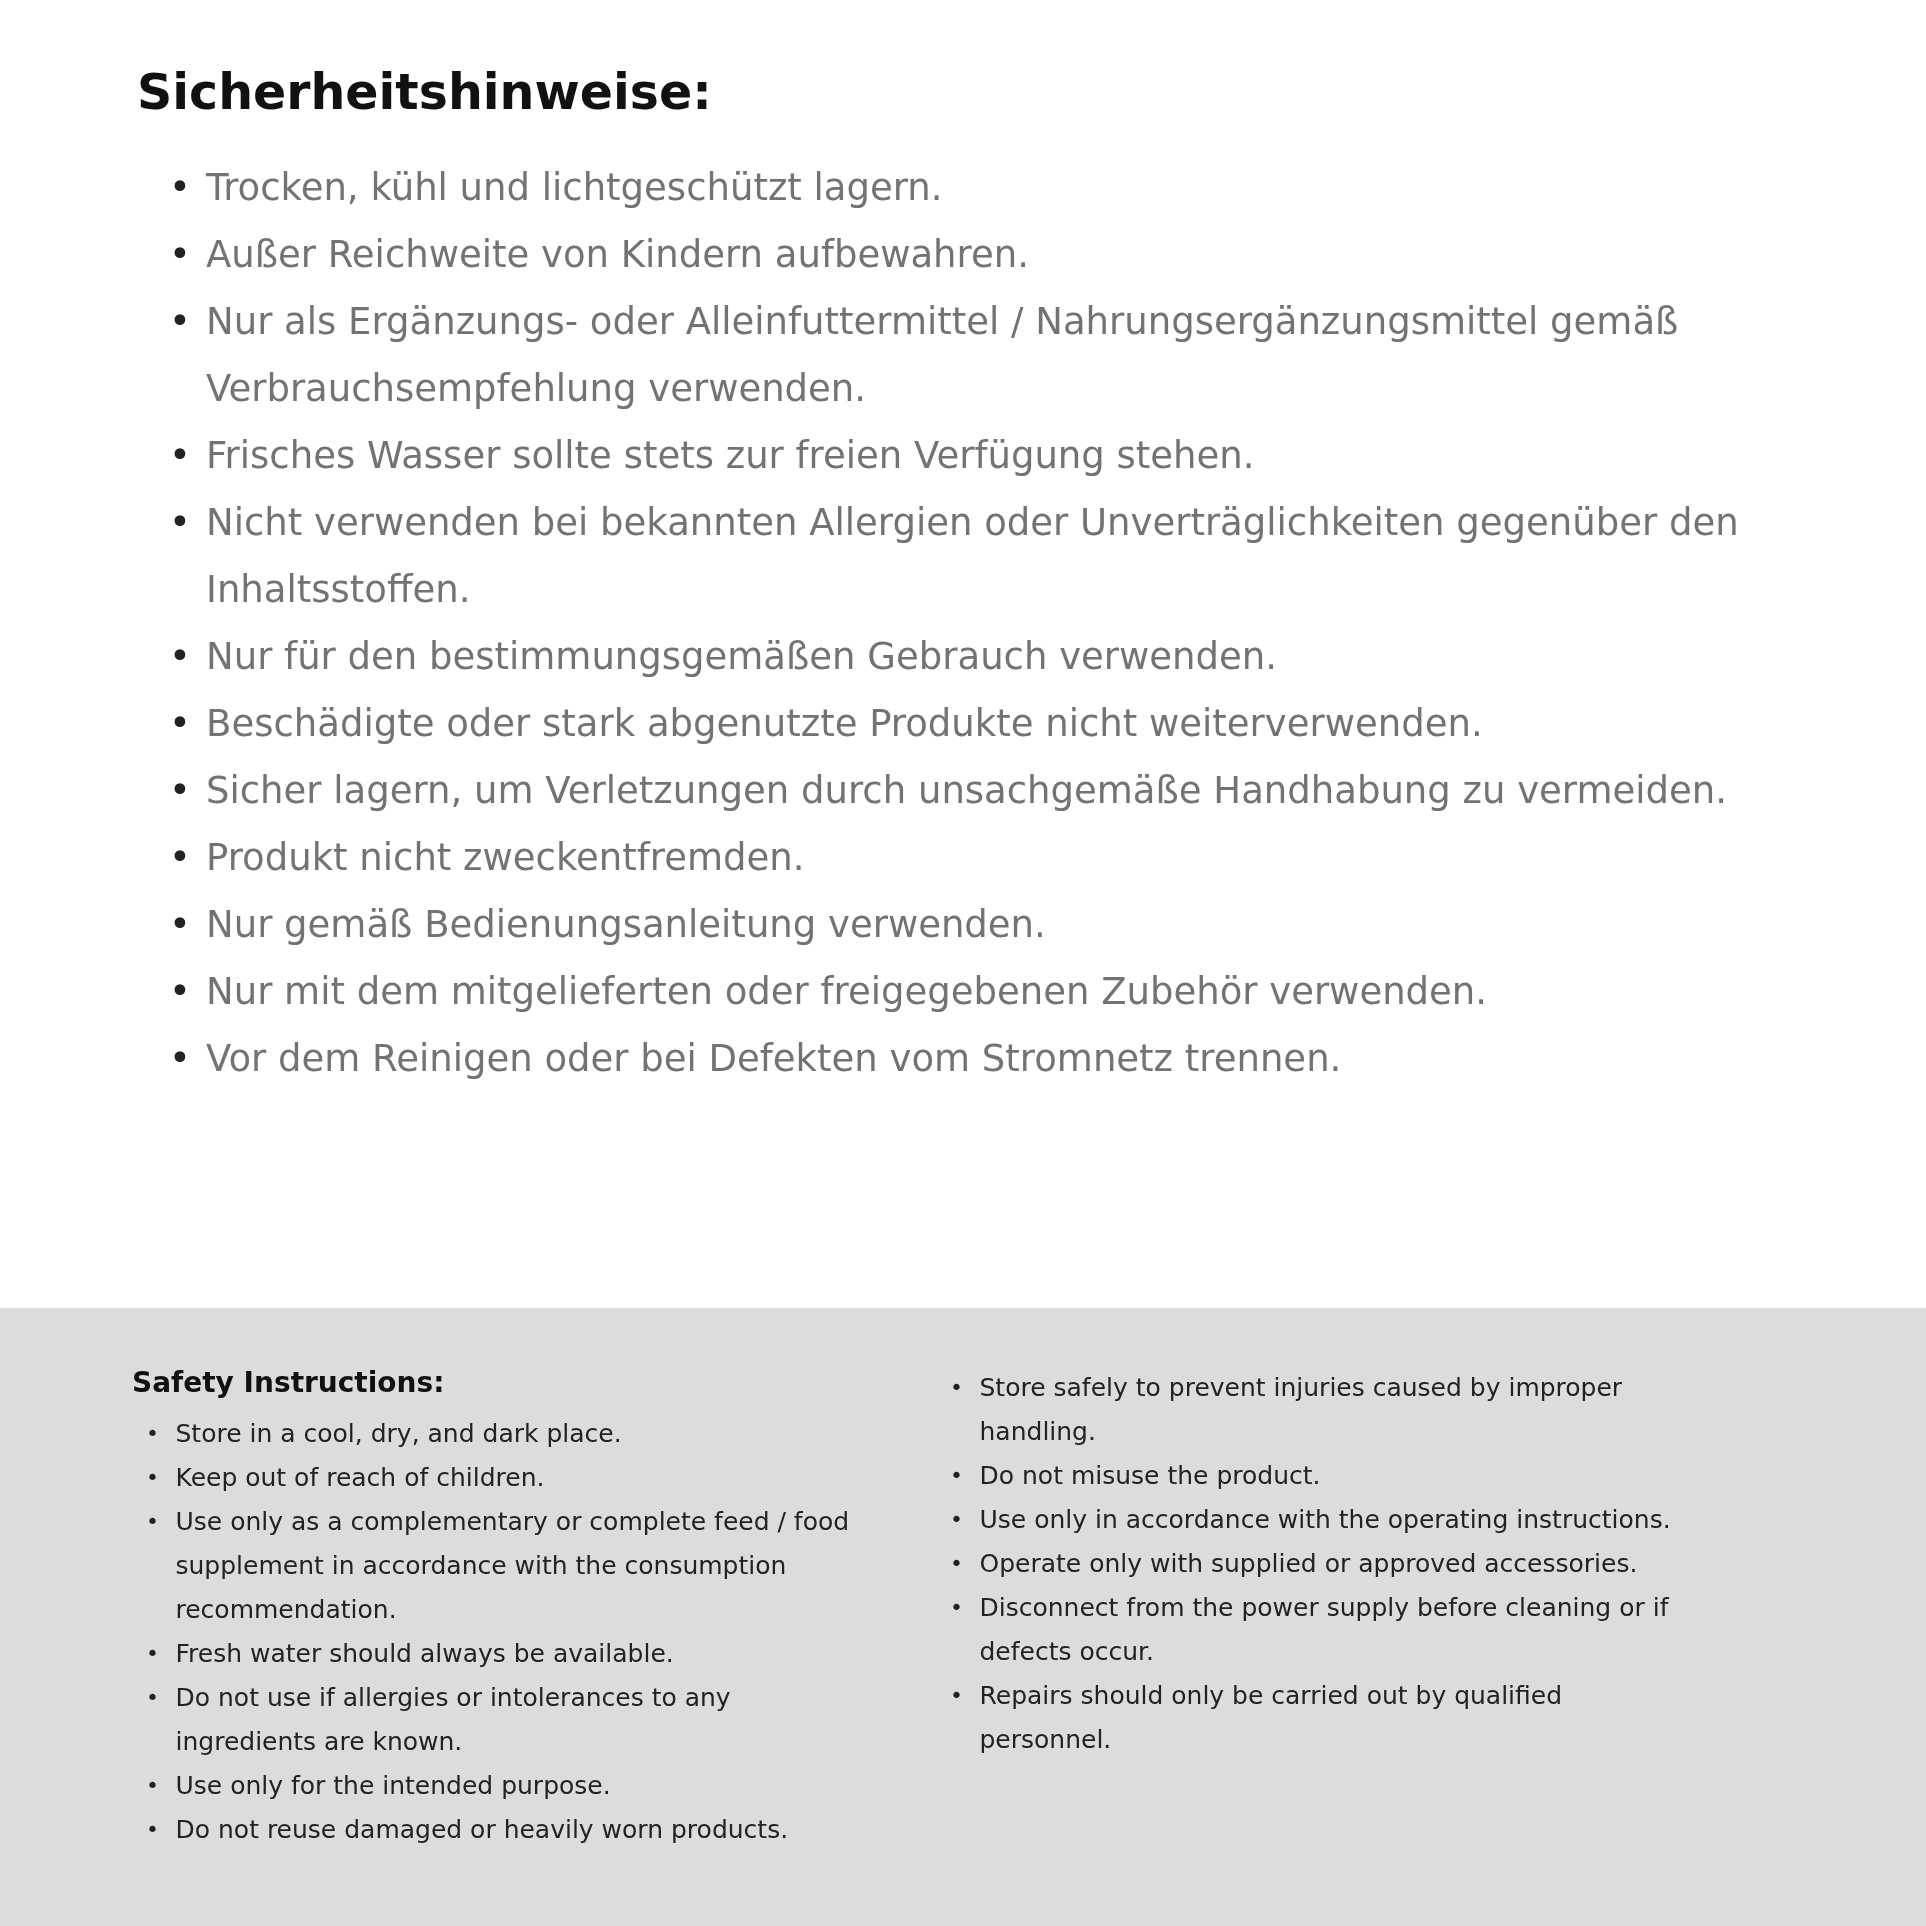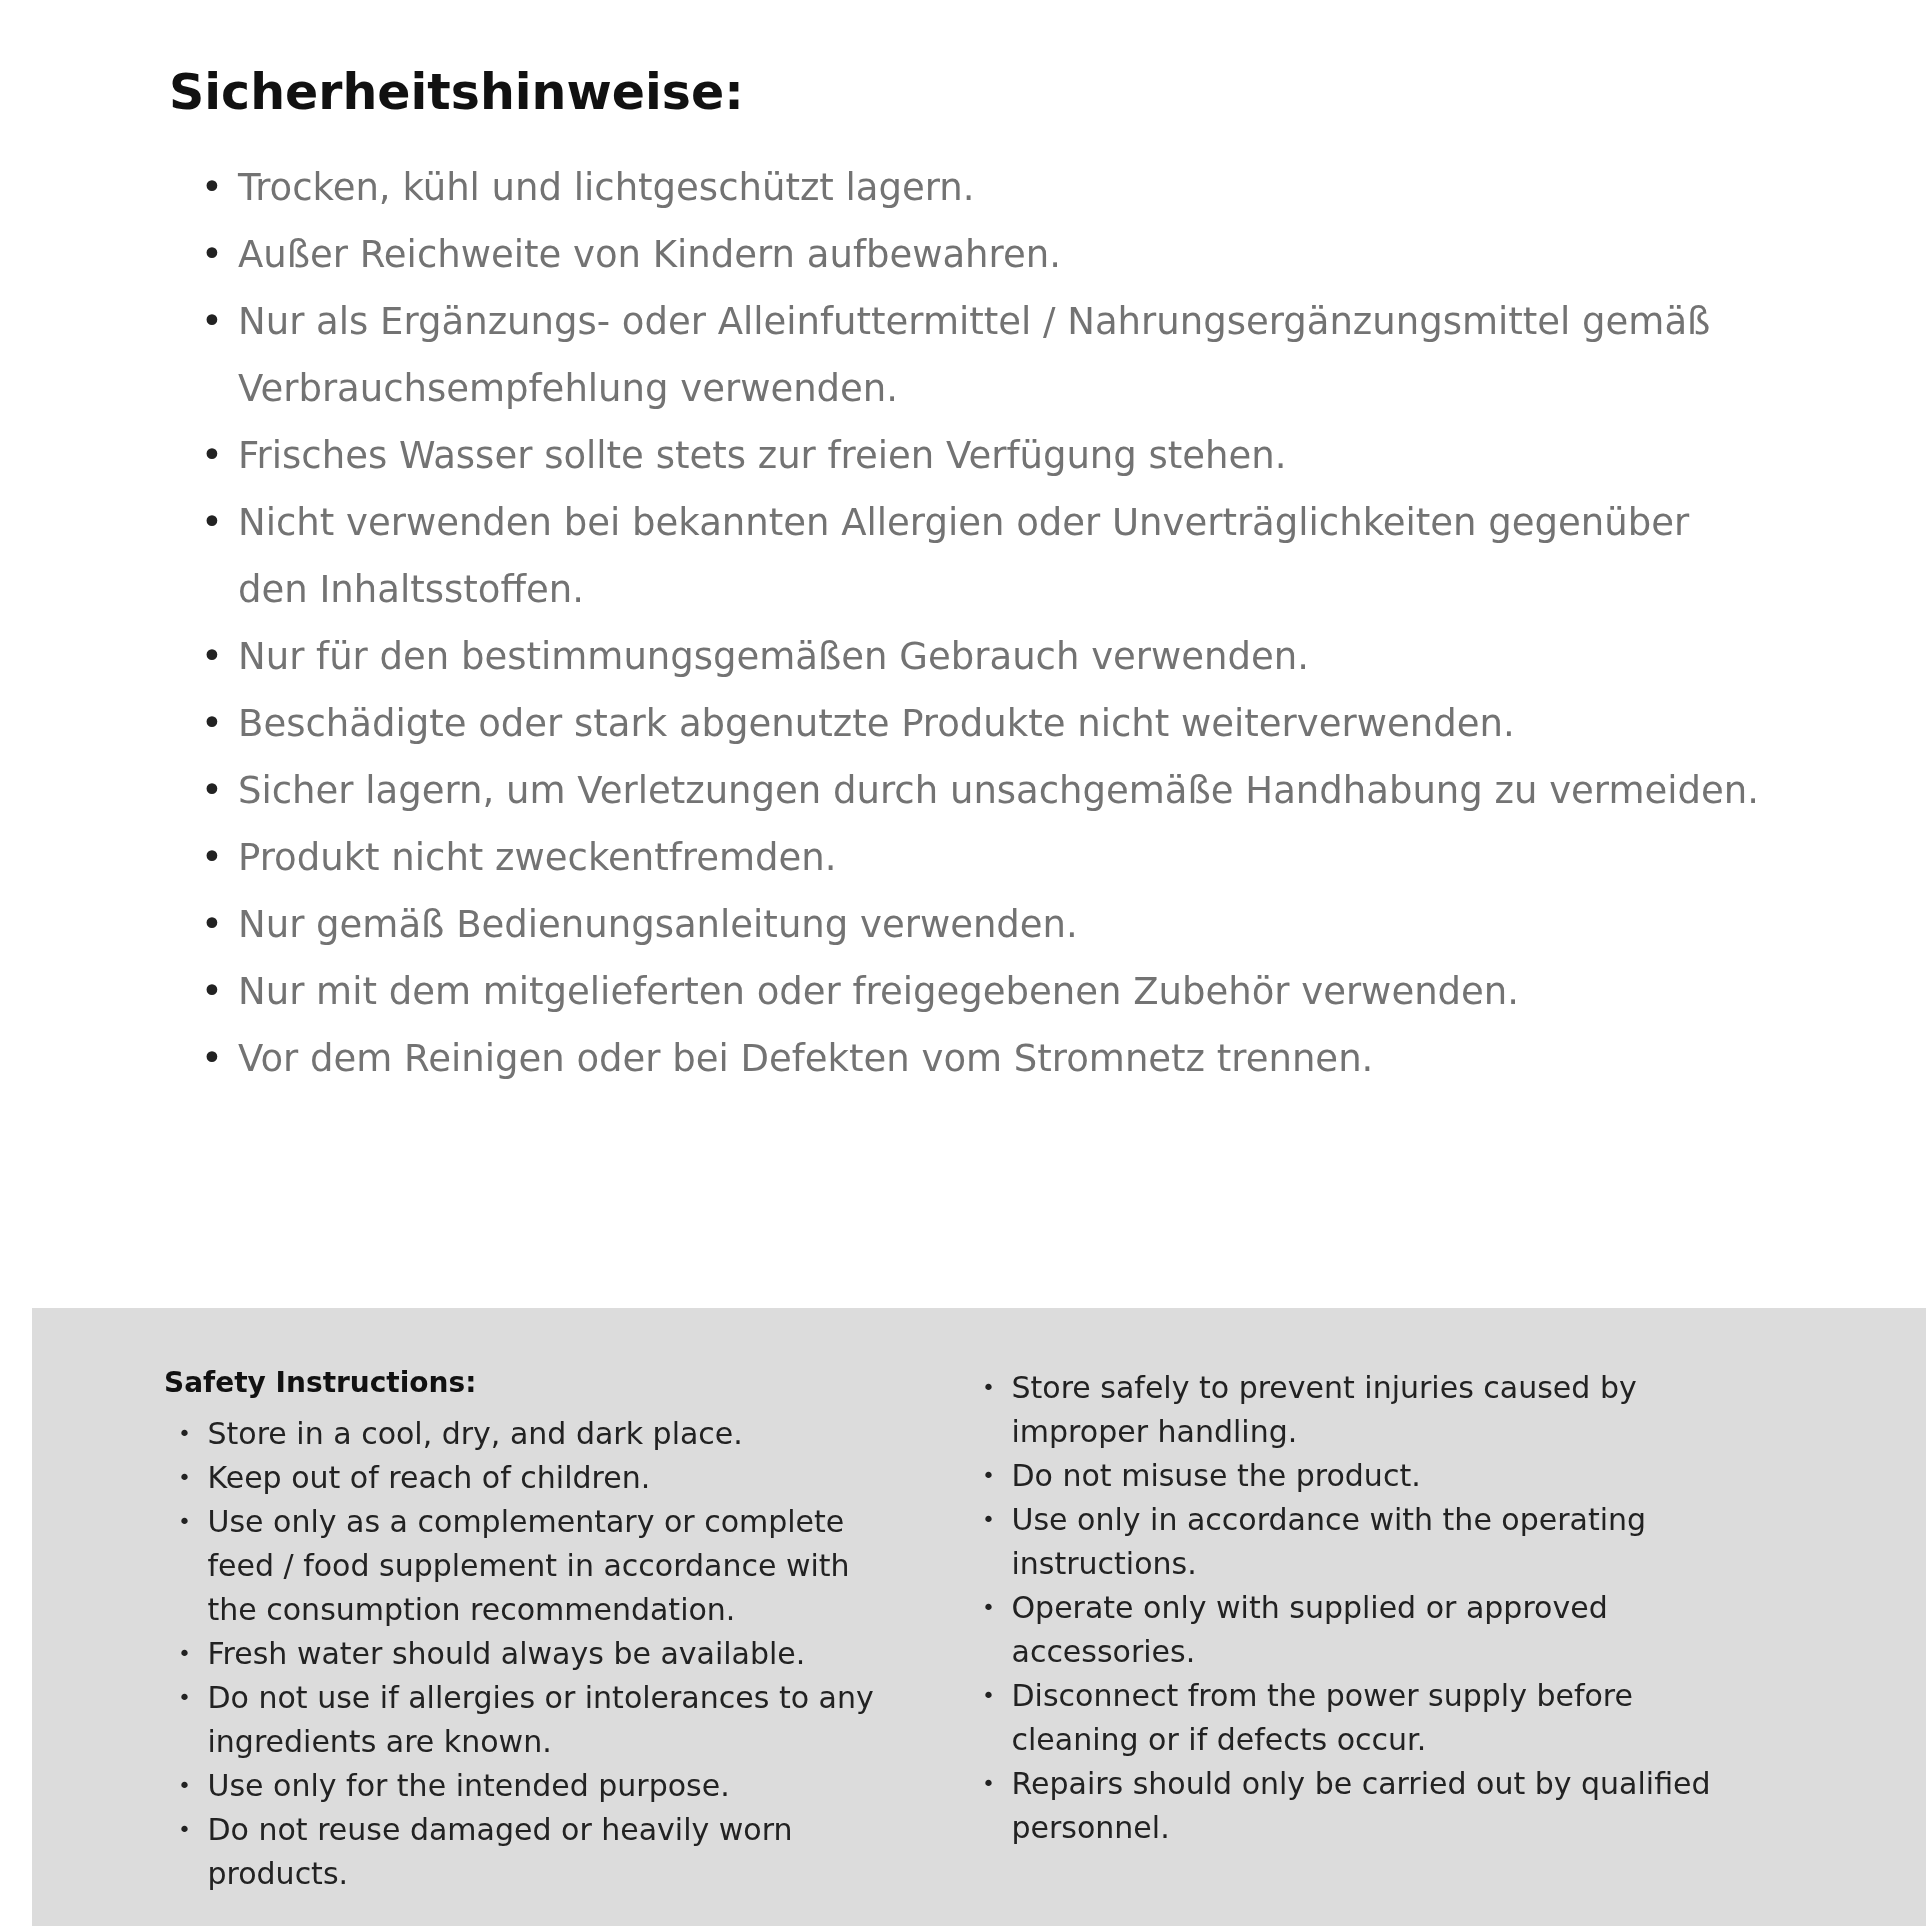--- a/index.html
+++ b/index.html
@@ -9,21 +9,20 @@
     background: #ffffff;
     color: #212121;
   }
   .page {
     width: 1926px;
     height: 1926px;
     display: flex;
     flex-direction: column;
     overflow: hidden;
     background: #ffffff;
-    padding-left: 32px;
   }
 
   
   .german-section {
     height: 1308px;
     flex: none;
     padding: 64px 167px 0 137px;
     background: #ffffff;
   }
   .de-title {
@@ -68,21 +67,21 @@
     margin-bottom: 13px;
   }
   .en-list {
     list-style: none;
     margin-left: 14px;
   }
   .col-right .en-list { margin-left: 0; }
   .en-list li {
     position: relative;
     padding-left: 29.5px;
-    font-size: 30px;
+    font-size: 25px;
     line-height: 44px;
     color: #222222;
   }
   .en-list li::before {
     content: "\2022";
     position: absolute;
     left: 0;
     top: 0;
     font-size: 22px;
     line-height: 44px;

